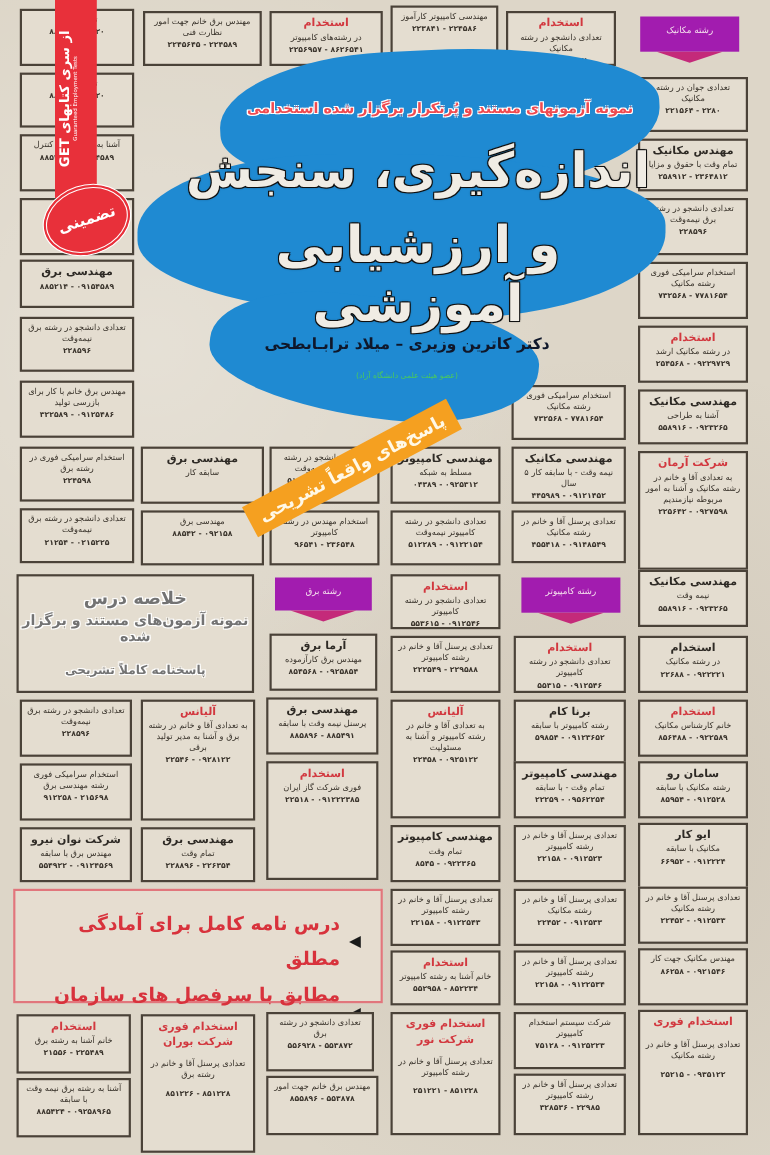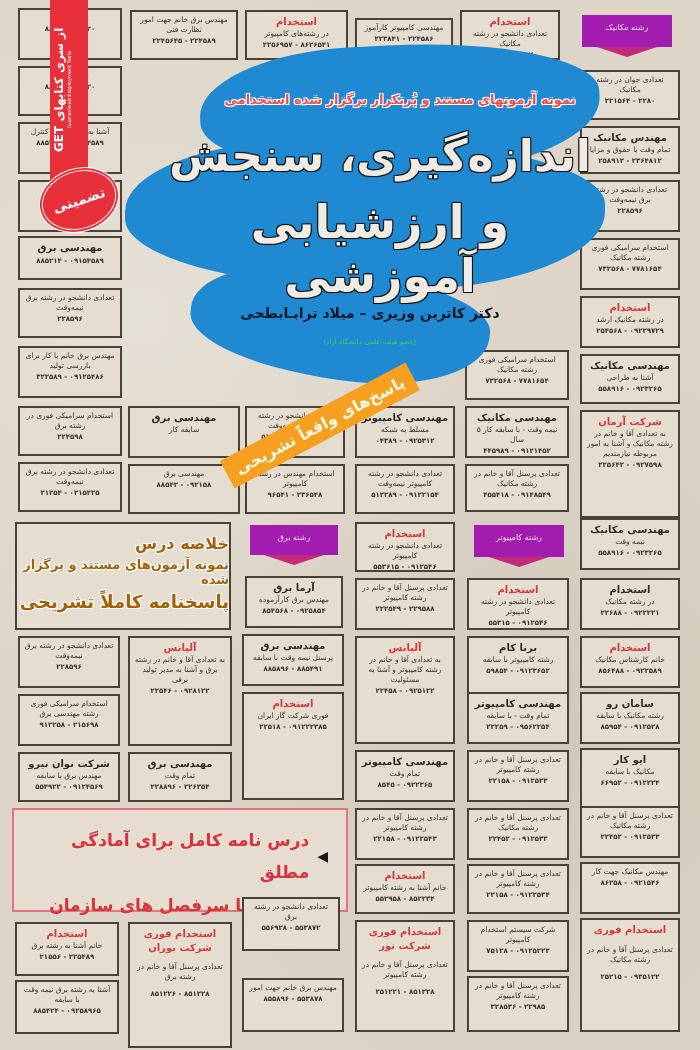--- a/index.html
+++ b/index.html
@@ -14,36 +14,36 @@
 .tag{position:absolute;background:#a21caf;color:#f6e3ee;font-size:8px;text-align:center;padding-top:8px}
 .tag:after{content:"";position:absolute;left:50%;bottom:-10px;margin-left:-30px;border-left:30px solid transparent;border-right:30px solid transparent;border-top:10px solid #c42a7a}
 .blue{position:absolute;background:#1f8ad2;border-radius:40% 55% 45% 60%/50% 45% 55% 50%}
 .title{position:absolute;color:#f0ece4;font-weight:bold;text-align:center;text-shadow:0 0 2px #111,1px 1px 0 #111,-1px -1px 0 #111,1px -1px 0 #111,-1px 1px 0 #111}
 .subtitle-red{position:absolute;color:#f04a50;font-weight:bold;font-size:13px;text-align:center;text-shadow:1px 1px 0 #fff,-1px -1px 0 #fff,1px -1px 0 #fff,-1px 1px 0 #fff}
 .authors{position:absolute;color:#0f172a;font-size:14px;font-weight:bold;text-align:center}
 .aff{position:absolute;color:#4ac95e;font-size:7px;text-align:center}
 .orange{position:absolute;background:#f5a020;color:#fff8e6;font-weight:bold;font-size:16px;text-align:center;transform:rotate(-28deg);padding:6px 0}
 .ribbon{position:absolute;background:#e8303a;color:#fff;writing-mode:vertical-rl;transform:rotate(180deg);text-align:center;font-weight:bold}
 .stamp{position:absolute;border:4px double #fff;border-radius:50%;background:#e8303a;color:#fff;display:flex;align-items:center;justify-content:center;font-weight:bold;font-size:14px;transform:rotate(-18deg)}
-.summary{position:absolute;border:2px solid #4a4238;background:#e4ddd0;color:#a16207;font-weight:bold;text-shadow:1px 1px 0 #fff,-1px -1px 0 #fff,1px -1px 0 #fff,-1px 1px 0 #fff}
+.summary{position:absolute;border:2px solid #4a4238;background:#e4ddd0;text-align:center;color:#737373;font-weight:bold;text-shadow:1px 1px 0 #fff,-1px -1px 0 #fff,1px -1px 0 #fff,-1px 1px 0 #fff}
 .features{position:absolute;border:2px solid #e1767c;background:#e6ddd0;padding:14px 18px;color:#d8323c;font-weight:bold;font-size:17px;line-height:1.9}
 .features .row{display:flex;align-items:center;gap:8px;justify-content:flex-start}
 .features .arr{color:#1a1a1a;font-size:14px}
 </style>
 </head>
 <body>
 
 <div class="cover">
 
   <div class="ad" style="left:460px;top:10px;width:100px;height:50px">
       <div class="h red">استخدام</div>
       <div>تعدادی دانشجو در رشته مکانیک</div>
       <div class="ph">۰۹۱۲۰ - ۸۸۵۴۱۲</div>
     </div>
-  <div class="ad" style="left:355px;top:18px;width:98px;height:50px">
+  <div class="ad" style="left:355px;top:5px;width:98px;height:50px">
       <div class="h"></div>
       <div>مهندسی کامپیوتر کارآموز</div>
       <div class="ph">۲۲۴۵۸۶ - ۲۲۳۸۴۱</div>
     </div>
   <div class="ad" style="left:245px;top:10px;width:103px;height:50px">
       <div class="h red">استخدام</div>
       <div>در رشته‌های کامپیوتر</div>
       <div class="ph">۸۶۲۶۵۴۱ - ۲۲۵۶۹۵۷</div>
     </div>
   <div class="ad" style="left:130px;top:10px;width:108px;height:50px">
@@ -176,21 +176,21 @@
     <div style="font-size:12px">از سری کتابهای GET</div>
     <div style="font-size:5px;font-weight:normal">Guaranteed Employment Tests</div>
   </div>
   <div class="stamp" style="left:38px;top:168px;width:82px;height:64px">
       <span>تضمینی</span>
     </div>
 
   <div class="summary" style="left:15px;top:522px;width:216px;height:108px;padding-top:10px">
     <div style="font-size:16px">خلاصه درس</div>
     <div style="font-size:13px;margin-top:4px">نمونه آزمون‌های مستند و برگزار شده</div>
-    <div style="font-size:18px;margin-top:4px">پاسخنامه کاملاً تشریحی</div>
+    <div style="font-size:11px;margin-top:16px">پاسخنامه کاملاً تشریحی</div>
   </div>
 
   <div class="tag" style="left:250px;top:525px;width:88px;height:30px"><span>رشته برق</span></div>
   <div class="tag" style="left:474px;top:525px;width:90px;height:32px"><span>رشته کامپیوتر</span></div>
 
   <div class="ad" style="left:355px;top:522px;width:100px;height:50px">
       <div class="h red">استخدام</div>
       <div>تعدادی دانشجو در رشته کامپیوتر</div>
       <div class="ph">۰۹۱۲۵۴۶ - ۵۵۳۶۱۵</div>
     </div>
@@ -340,21 +340,21 @@
     </div>
   <div class="ad" style="left:15px;top:980px;width:104px;height:54px">
       <div>آشنا به رشته برق نیمه وقت با سابقه</div>
       <div class="ph">۰۹۲۵۸۹۶۵ - ۸۸۵۴۲۴</div>
     </div>
   <div class="ad" style="left:128px;top:922px;width:104px;height:126px">
       <div class="h red">استخدام فوری شرکت بوران</div>
       <div style="margin-top:8px">تعدادی پرسنل آقا و خانم در رشته برق</div>
       <div class="ph" style="margin-top:8px">۸۵۱۲۲۸ - ۸۵۱۲۲۶</div>
     </div>
-  <div class="ad" style="left:242px;top:897px;width:98px;height:54px">
+  <div class="ad" style="left:242px;top:920px;width:98px;height:54px">
       <div>تعدادی دانشجو در رشته برق</div>
       <div class="ph">۵۵۳۸۷۲ - ۵۵۶۹۲۸</div>
     </div>
   <div class="ad" style="left:242px;top:978px;width:102px;height:54px">
       <div>مهندس برق خانم جهت امور</div>
       <div class="ph">۵۵۳۸۷۸ - ۸۵۵۸۹۶</div>
     </div>
   <div class="ad" style="left:355px;top:920px;width:100px;height:112px">
       <div class="h red">استخدام فوری شرکت نور</div>
       <div style="margin-top:8px">تعدادی پرسنل آقا و خانم در رشته کامپیوتر</div>

